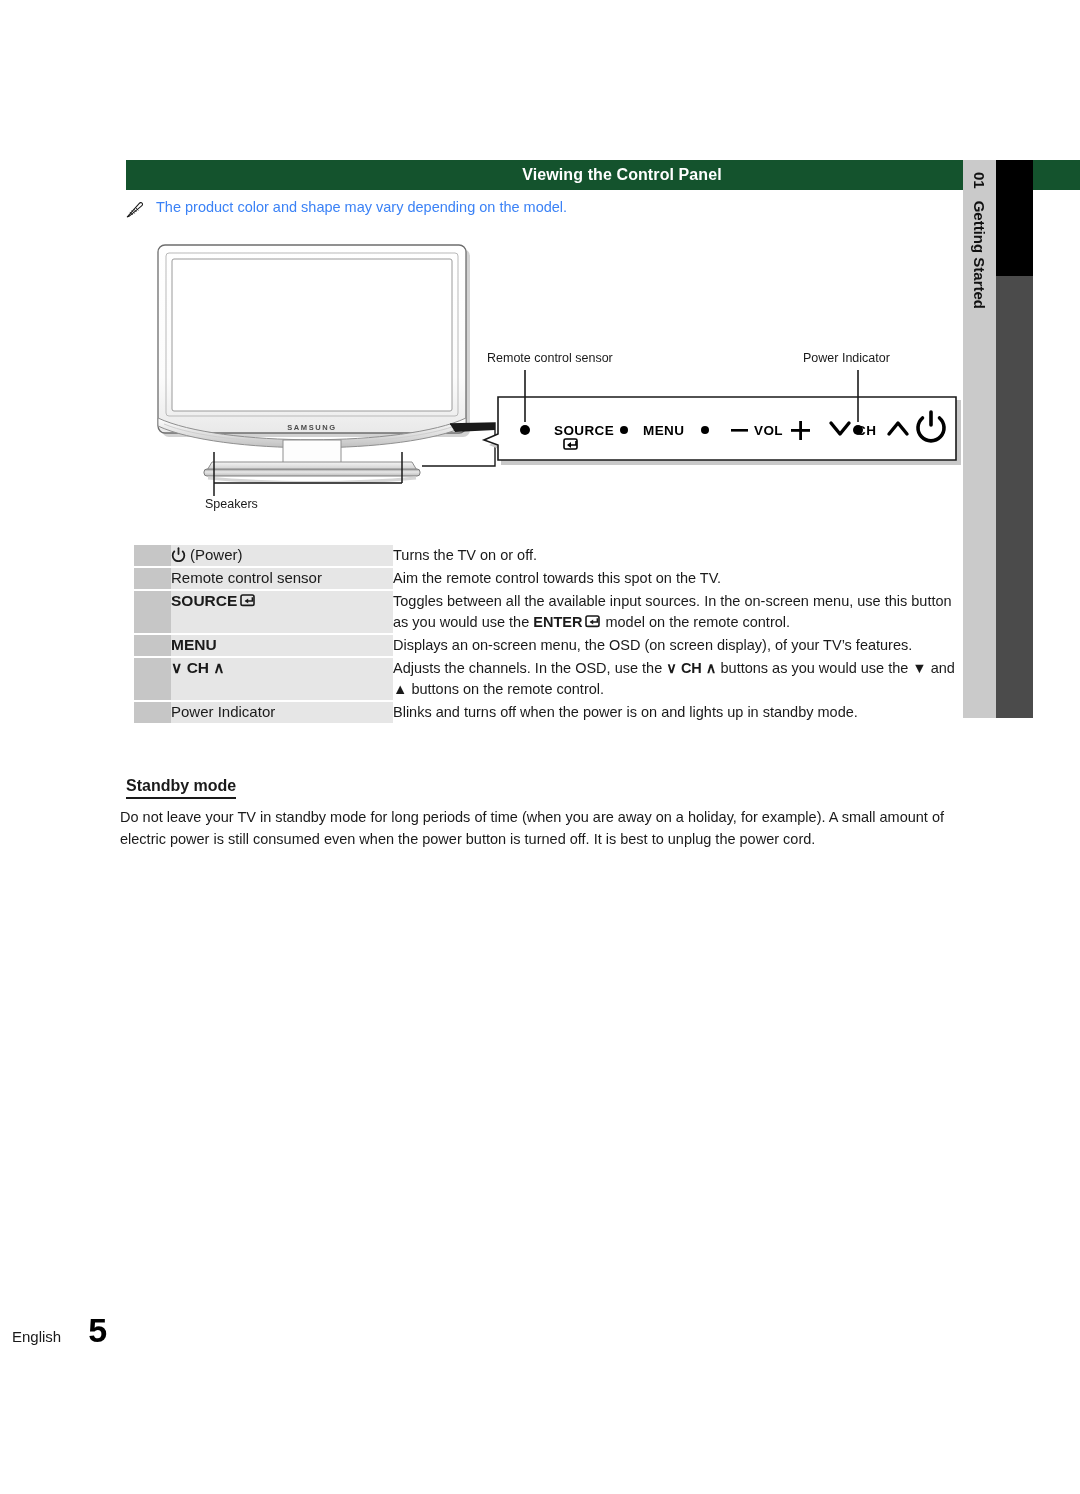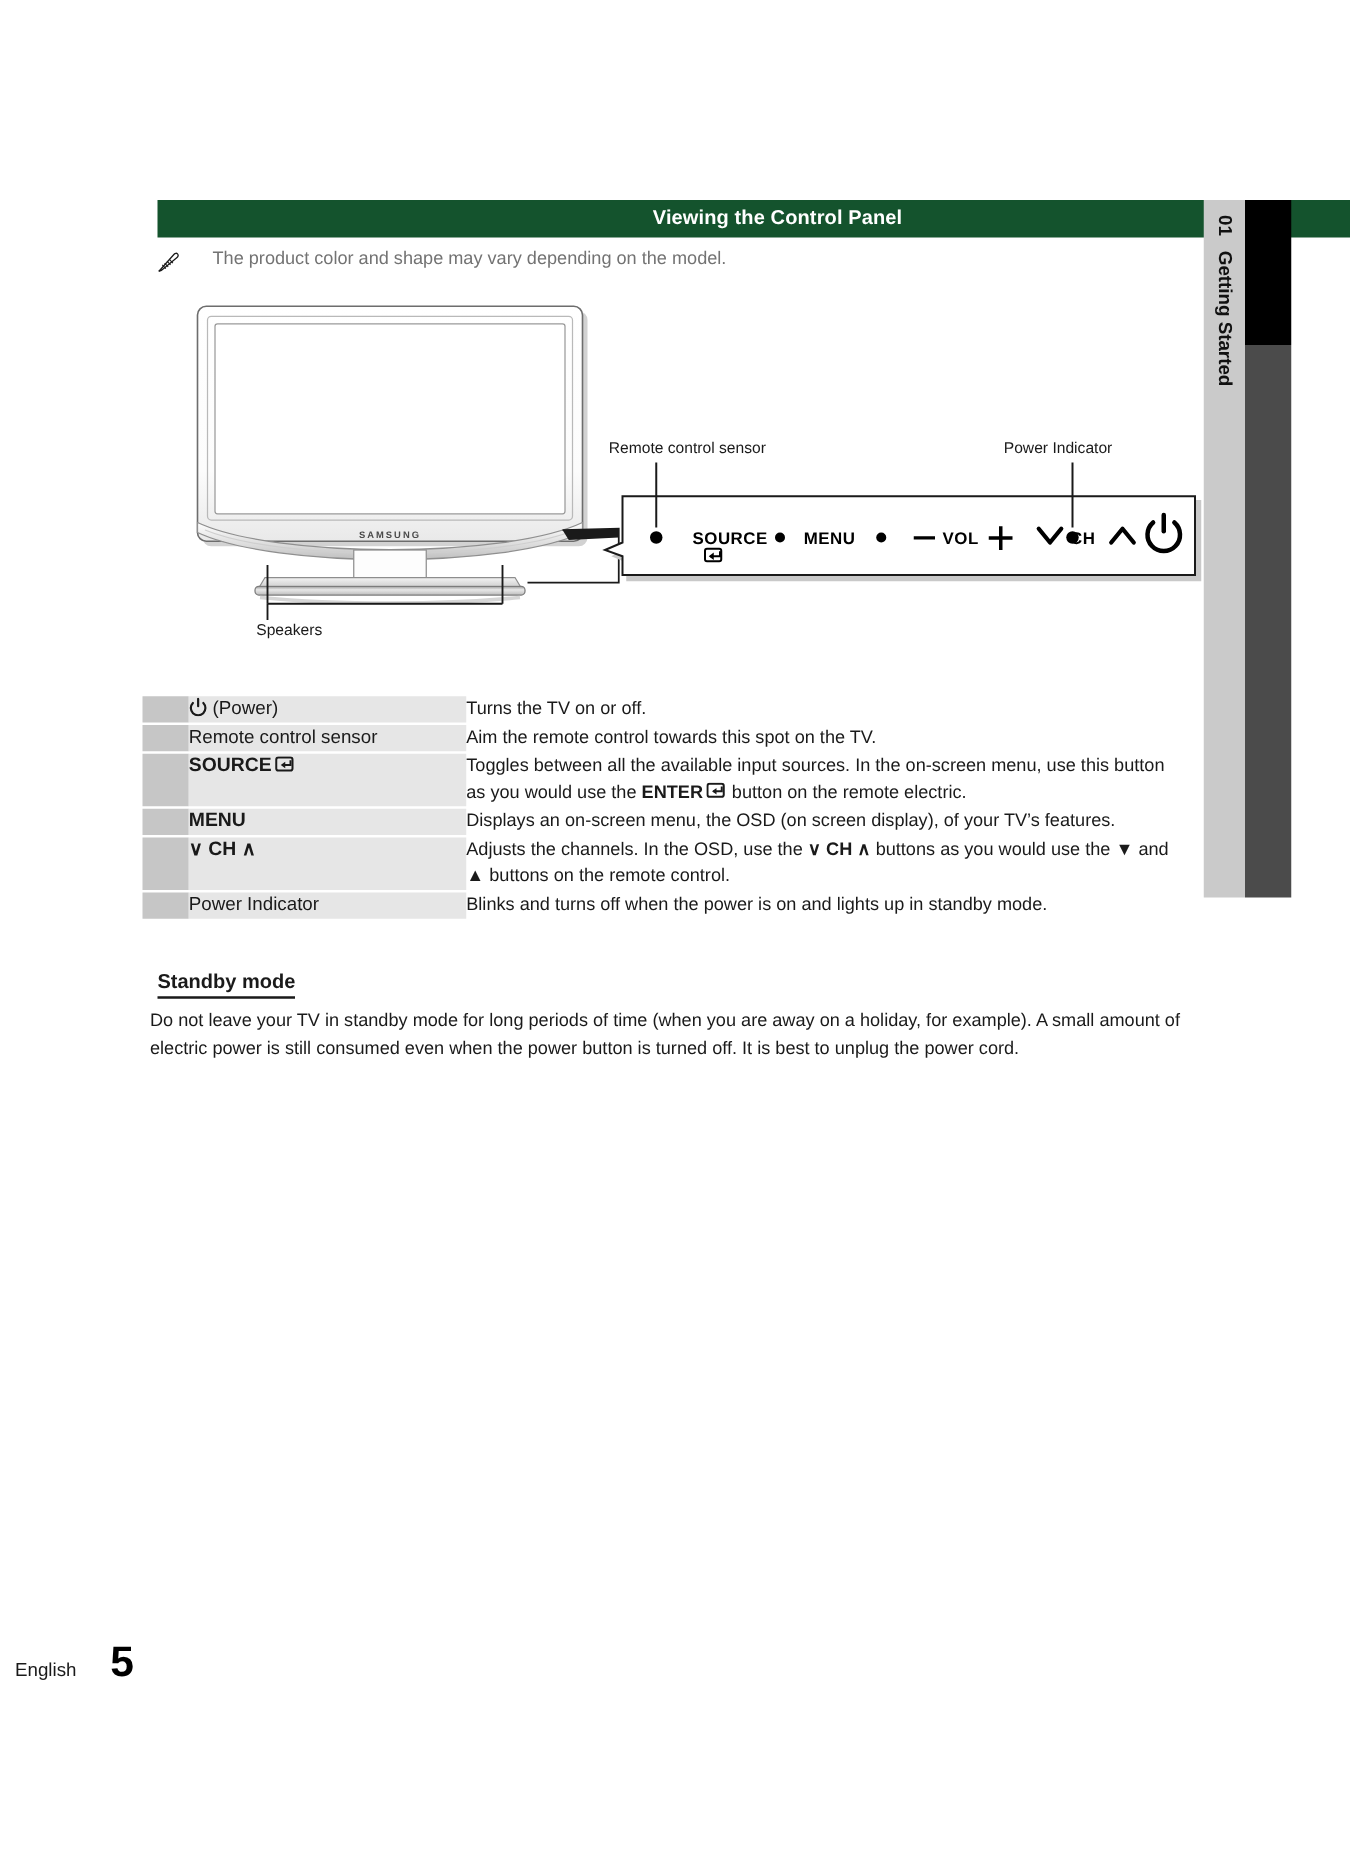--- a/index.html
+++ b/index.html
@@ -45,35 +45,34 @@
     width: 37px; height: 116px; background: #000000;
   }
   .chapter-gray {
     position: absolute; left: 996px; top: 276px;
     width: 37px; height: 442px; background: #4b4b4b;
   }
 
   
   .note-line {
     position: absolute; left: 126px; top: 199px;
-    display: flex; align-items: flex-start; gap: 25px;
-    font-size: 14.5px; color: #737373;
+    display: flex; align-items: flex-start; gap: 11px;
+    font-size: 14.5px; color: #3b82f6;
   }
   .note-icon { width: 19px; height: 17px; margin-top: 2px; flex: 0 0 auto; }
 
   
   .tv-art { position: absolute; left: 150px; top: 240px; width: 820px; height: 280px; }
 
   
   .ctl-table {
-    position: absolute; left: 114px; top: 543px;
+    position: absolute; left: 134px; top: 543px;
     width: 824px;
     border-collapse: separate; border-spacing: 0 2px;
     font-size: 14.5px;
-    margin-top: 12px;
   }
   .ctl-table td { vertical-align: top; padding: 0; }
   .cell-swatch { width: 37px; background: #c6c6c6; }
   .cell-label {
     width: 222px; background: #e6e6e6;
     padding: 6px 10px 6px 38px;
     font-size: 15px; line-height: 19px; white-space: nowrap;
   }
   .cell-label.lbl-bold { font-weight: bold; font-size: 15.5px; }
   .cell-desc {
@@ -263,21 +262,21 @@
           <td class="cell-swatch"></td>
           <td class="cell-label lbl-bold"><span>SOURCE</span><svg viewBox="0 0 16 13" class="enter-ico">
               <rect x="1" y="1" width="13" height="10.4" rx="1.7" fill="none" stroke="#1a1a1a" stroke-width="1.6"></rect>
               <path d="M12.4 3.2 L12.4 7 L5.6 7" fill="none" stroke="#1a1a1a" stroke-width="1.6"></path>
               <path d="M8.2 4.4 L4.6 7 L8.2 9.6 Z" fill="#1a1a1a"></path>
             </svg></td>
           <td class="cell-desc"><span>Toggles between all the available input sources. In the on-screen menu, use this button as you would use the </span><span class="gly">ENTER</span><svg viewBox="0 0 16 13" class="enter-ico">
               <rect x="1" y="1" width="13" height="10.4" rx="1.7" fill="none" stroke="#1a1a1a" stroke-width="1.6"></rect>
               <path d="M12.4 3.2 L12.4 7 L5.6 7" fill="none" stroke="#1a1a1a" stroke-width="1.6"></path>
               <path d="M8.2 4.4 L4.6 7 L8.2 9.6 Z" fill="#1a1a1a"></path>
-            </svg><span> button on the remote electric.</span></td>
+            </svg><span> model on the remote control.</span></td>
         </tr>
         <tr>
           <td class="cell-swatch"></td>
           <td class="cell-label lbl-bold"><span>MENU</span></td>
           <td class="cell-desc"><span>Displays an on-screen menu, the OSD (on screen display), of your TV’s features.</span></td>
         </tr>
         <tr>
           <td class="cell-swatch"></td>
           <td class="cell-label lbl-bold"><span>∨ CH ∧</span></td>
           <td class="cell-desc"><span>Adjusts the channels. In the OSD, use the </span><span class="gly">∨ CH ∧</span><span> buttons as you would use the ▼ and ▲ buttons on the remote control.</span></td>

